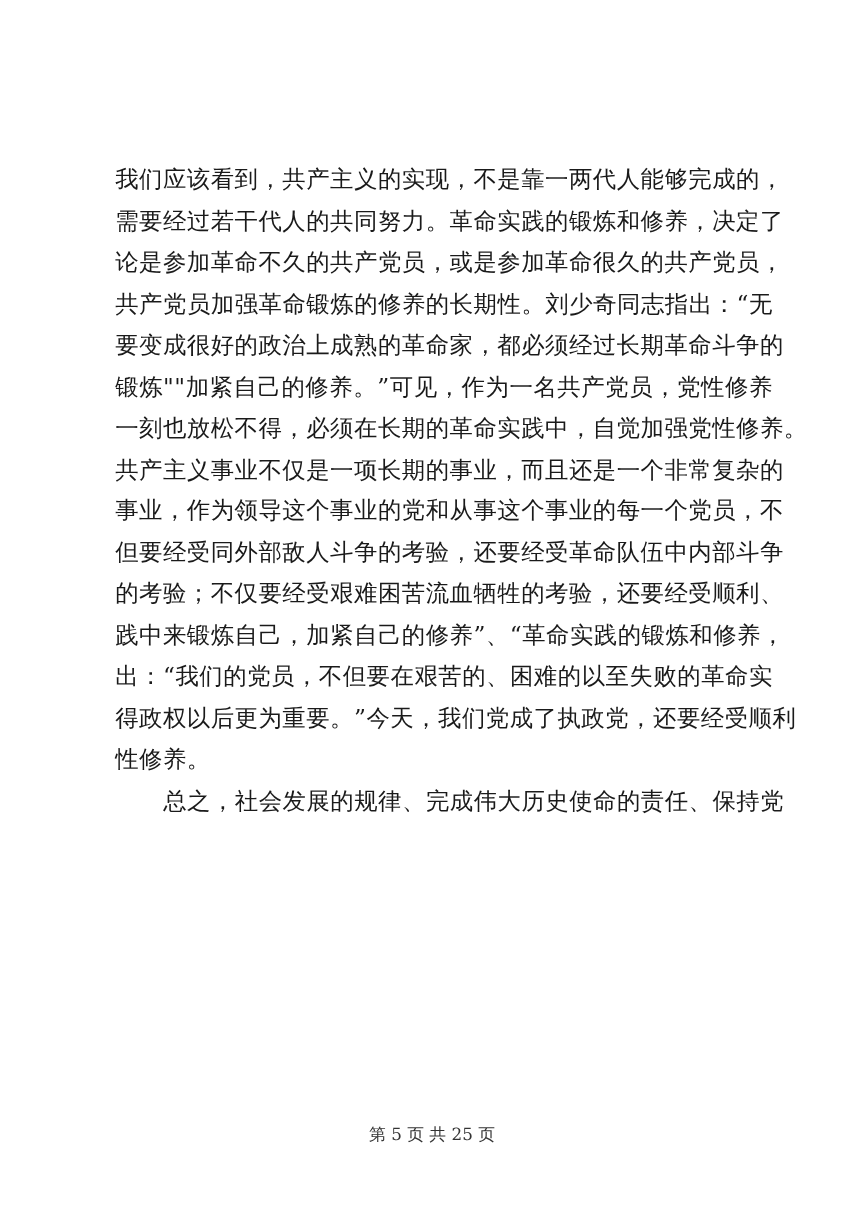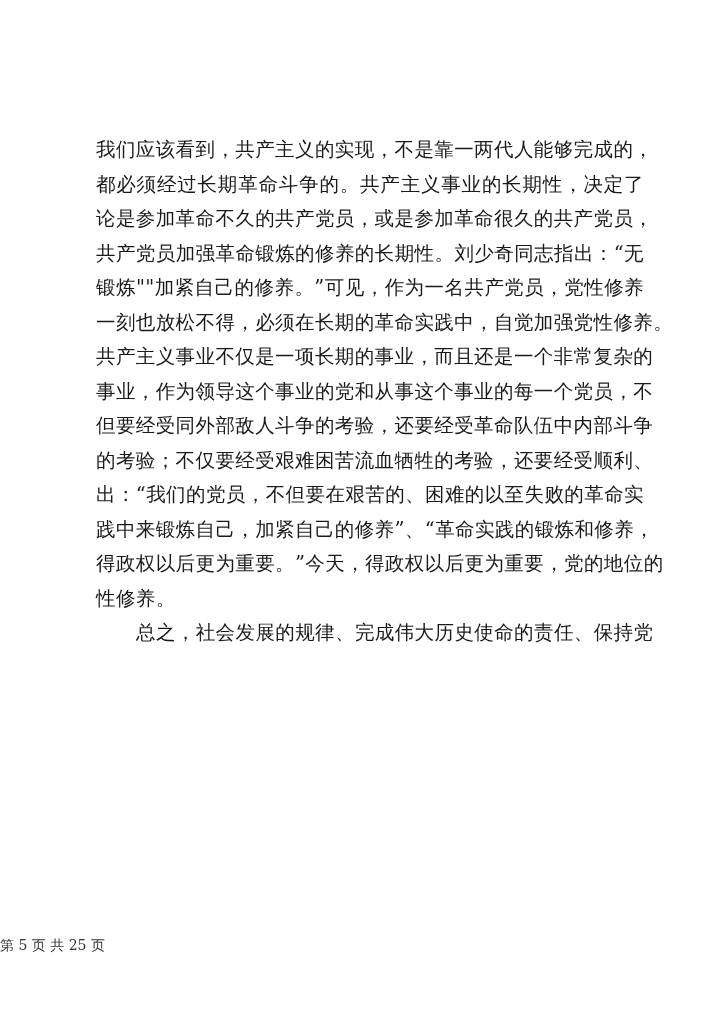--- a/index.html
+++ b/index.html
@@ -8,44 +8,45 @@
   .body-text {
     position: absolute; left: 96px; top: 133px; width: 548px;
     font-family: "DejaVu Serif", "Liberation Serif", serif;
     font-size: 19.5px; line-height: 34.5px; color: #1a1a1a;
     letter-spacing: 0.4px;
   }
   .line { display: block; white-space: nowrap; height: 34.5px; text-align: justify; text-align-last: justify; }
   .line.last { text-align-last: left; }
   .line.indent { padding-left: 40px; }
   .footer {
-    position: absolute; left: 0; width: 720px; top: 937px; 
+    position: absolute; left: 0; width: 720px; top: 937px; text-align: center;
     font-family: "DejaVu Serif", "Liberation Serif", serif;
     font-size: 14px; color: #333;
   }
 </style>
 </head>
 <body>
 
 <div class="page">
   <div class="body-text">
     <div>
       <span class="line">我们应该看到，共产主义的实现，不是靠一两代人能够完成的，</span>
-      <span class="line">都必须经过长期革命斗争的。共产主义事业的长期性，决定了</span>
+      <span class="line">需要经过若干代人的共同努力。革命实践的锻炼和修养，决定了</span>
       <span class="line">论是参加革命不久的共产党员，或是参加革命很久的共产党员，</span>
       <span class="line">共产党员加强革命锻炼的修养的长期性。刘少奇同志指出：“无</span>
+      <span class="line">要变成很好的政治上成熟的革命家，都必须经过长期革命斗争的</span>
       <span class="line">锻炼""加紧自己的修养。”可见，作为一名共产党员，党性修养</span>
       <span class="line">一刻也放松不得，必须在长期的革命实践中，自觉加强党性修养。</span>
       <span class="line">共产主义事业不仅是一项长期的事业，而且还是一个非常复杂的</span>
       <span class="line">事业，作为领导这个事业的党和从事这个事业的每一个党员，不</span>
       <span class="line">但要经受同外部敌人斗争的考验，还要经受革命队伍中内部斗争</span>
       <span class="line">的考验；不仅要经受艰难困苦流血牺牲的考验，还要经受顺利、</span>
+      <span class="line">践中来锻炼自己，加紧自己的修养”、“革命实践的锻炼和修养，</span>
       <span class="line">出：“我们的党员，不但要在艰苦的、困难的以至失败的革命实</span>
-      <span class="line">践中来锻炼自己，加紧自己的修养”、“革命实践的锻炼和修养，</span>
-      <span class="line">得政权以后更为重要。”今天，得政权以后更为重要，党的地位的</span>
+      <span class="line">得政权以后更为重要。”今天，我们党成了执政党，还要经受顺利</span>
       <span class="line last">性修养。</span>
     </div>
     <div>
       <span class="line indent last">总之，社会发展的规律、完成伟大历史使命的责任、保持党</span>
     </div>
   </div>
   <div class="footer">第 5 页  共 25 页</div>
 </div>
 
 </body></html>

